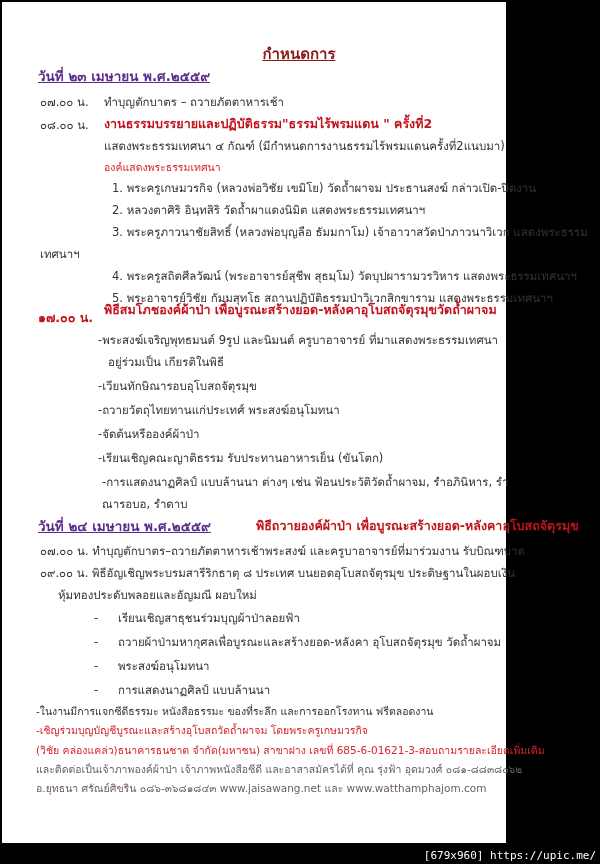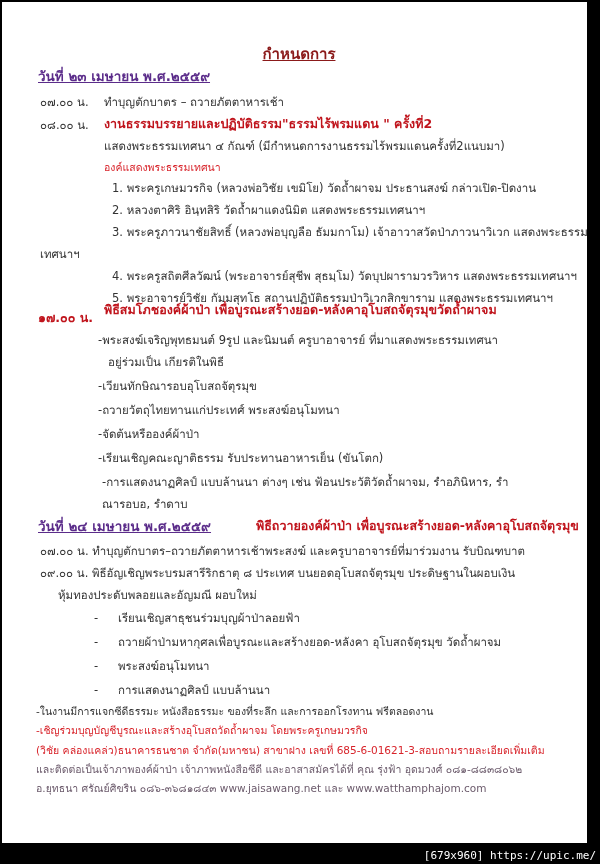--- a/index.html
+++ b/index.html
@@ -1,18 +1,18 @@
 <!DOCTYPE html>
 <html><head>
   <meta charset="utf-8">
   <style>
     html, body { margin:0; padding:0; }
     body { width:600px; height:864px; background:#000; position:relative; overflow:hidden;
       font-family:"DejaVu Sans","Liberation Sans",sans-serif; }
-    .page { position:absolute; left:2px; top:2px; width:585px; height:841px; background:#fff; }
+    .page { position:absolute; left:2px; top:2px; width:504px; height:841px; background:#fff; }
     .ln { position:absolute; white-space:nowrap; font-size:11.5px; color:#333; line-height:16px; }
     .title { left:0; width:594px; text-align:center; top:44px; font-size:15px; font-weight:bold; color:#8b1a1a; text-decoration:underline; }
     .date { font-size:13.5px; font-weight:bold; color:#5b2c8a; text-decoration:underline; }
     .red-b { color:#c0141c; font-weight:bold; font-size:12.5px; }
     .red-sm { color:#d8232a; font-size:10.5px; }
     .grey { color:#6b5a6b; }
     .footer { position:absolute; right:4px; bottom:2px; color:#fff; font-size:11px; font-family:"DejaVu Sans Mono",monospace; }
   </style>
 </head>
 <body>

